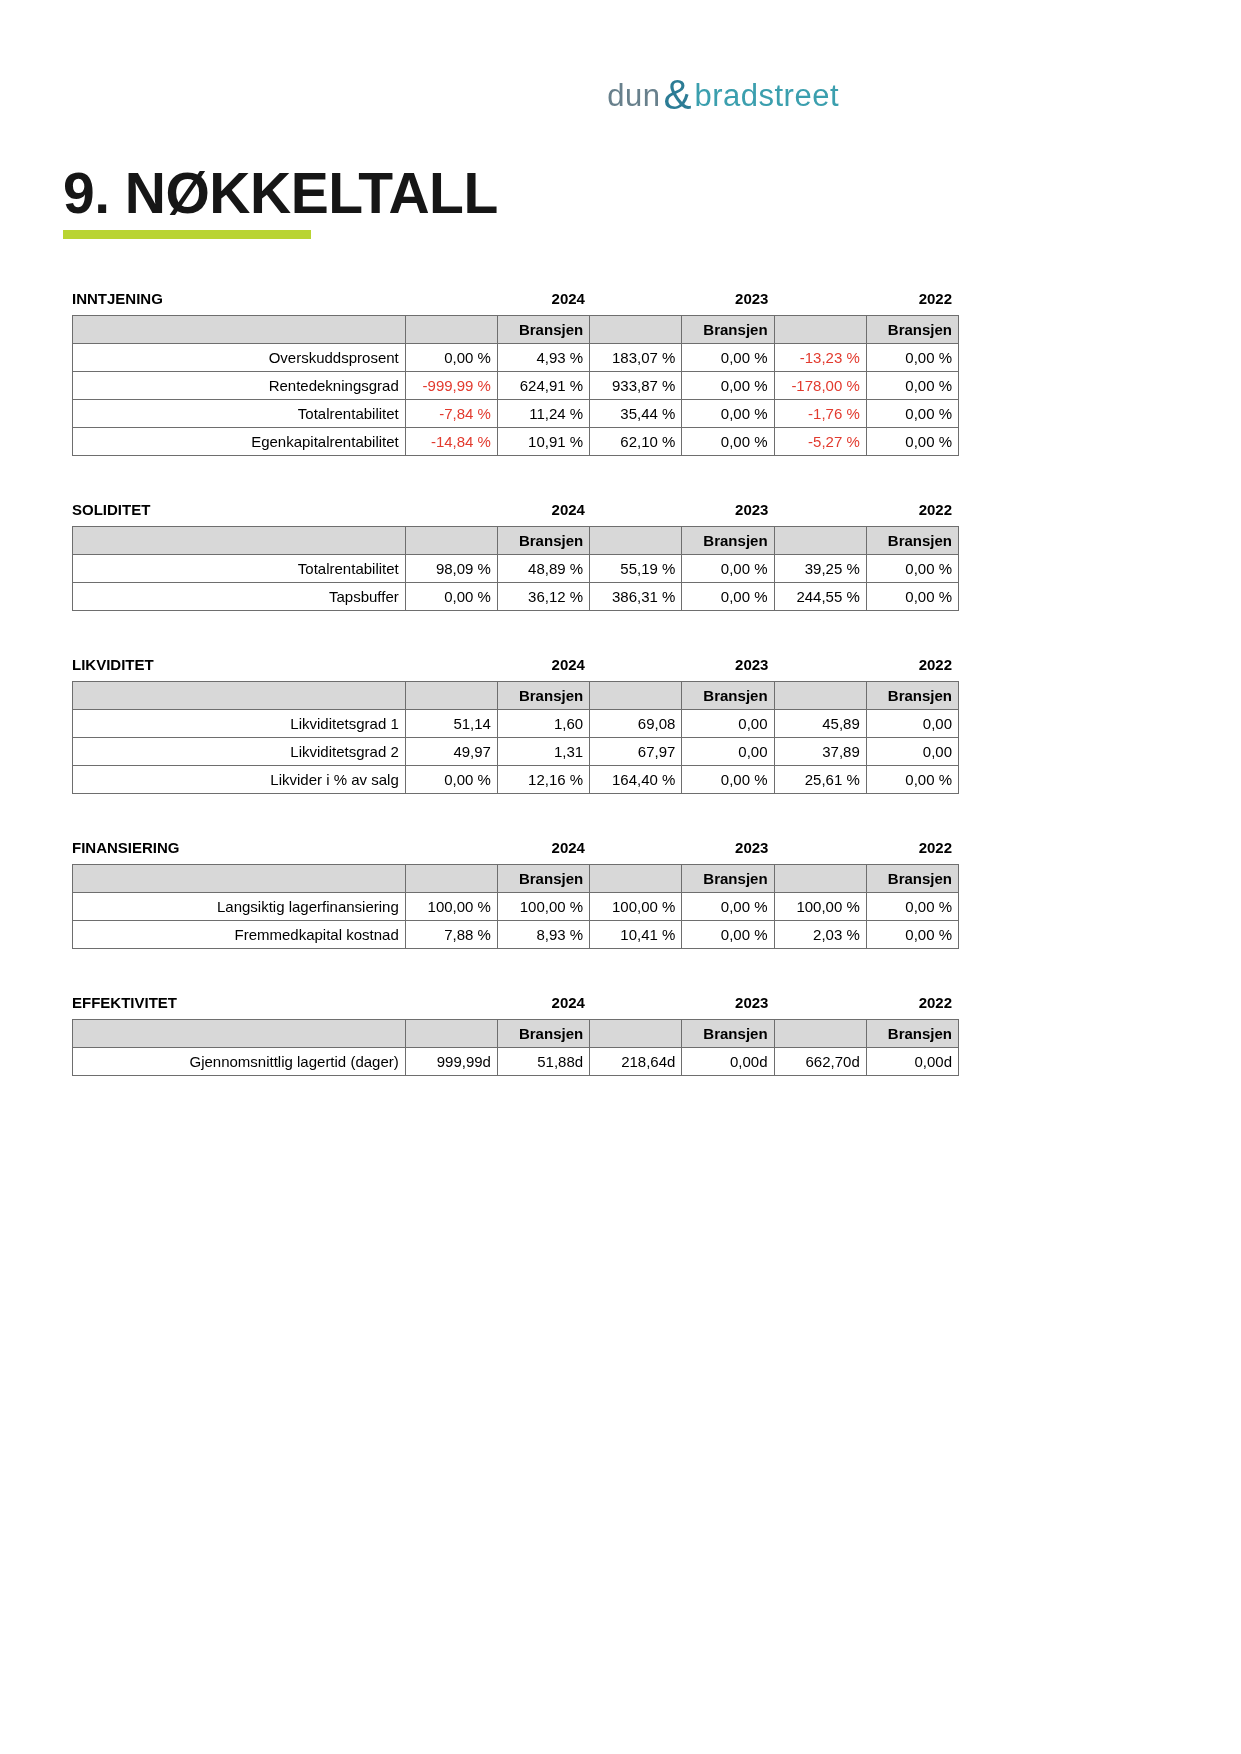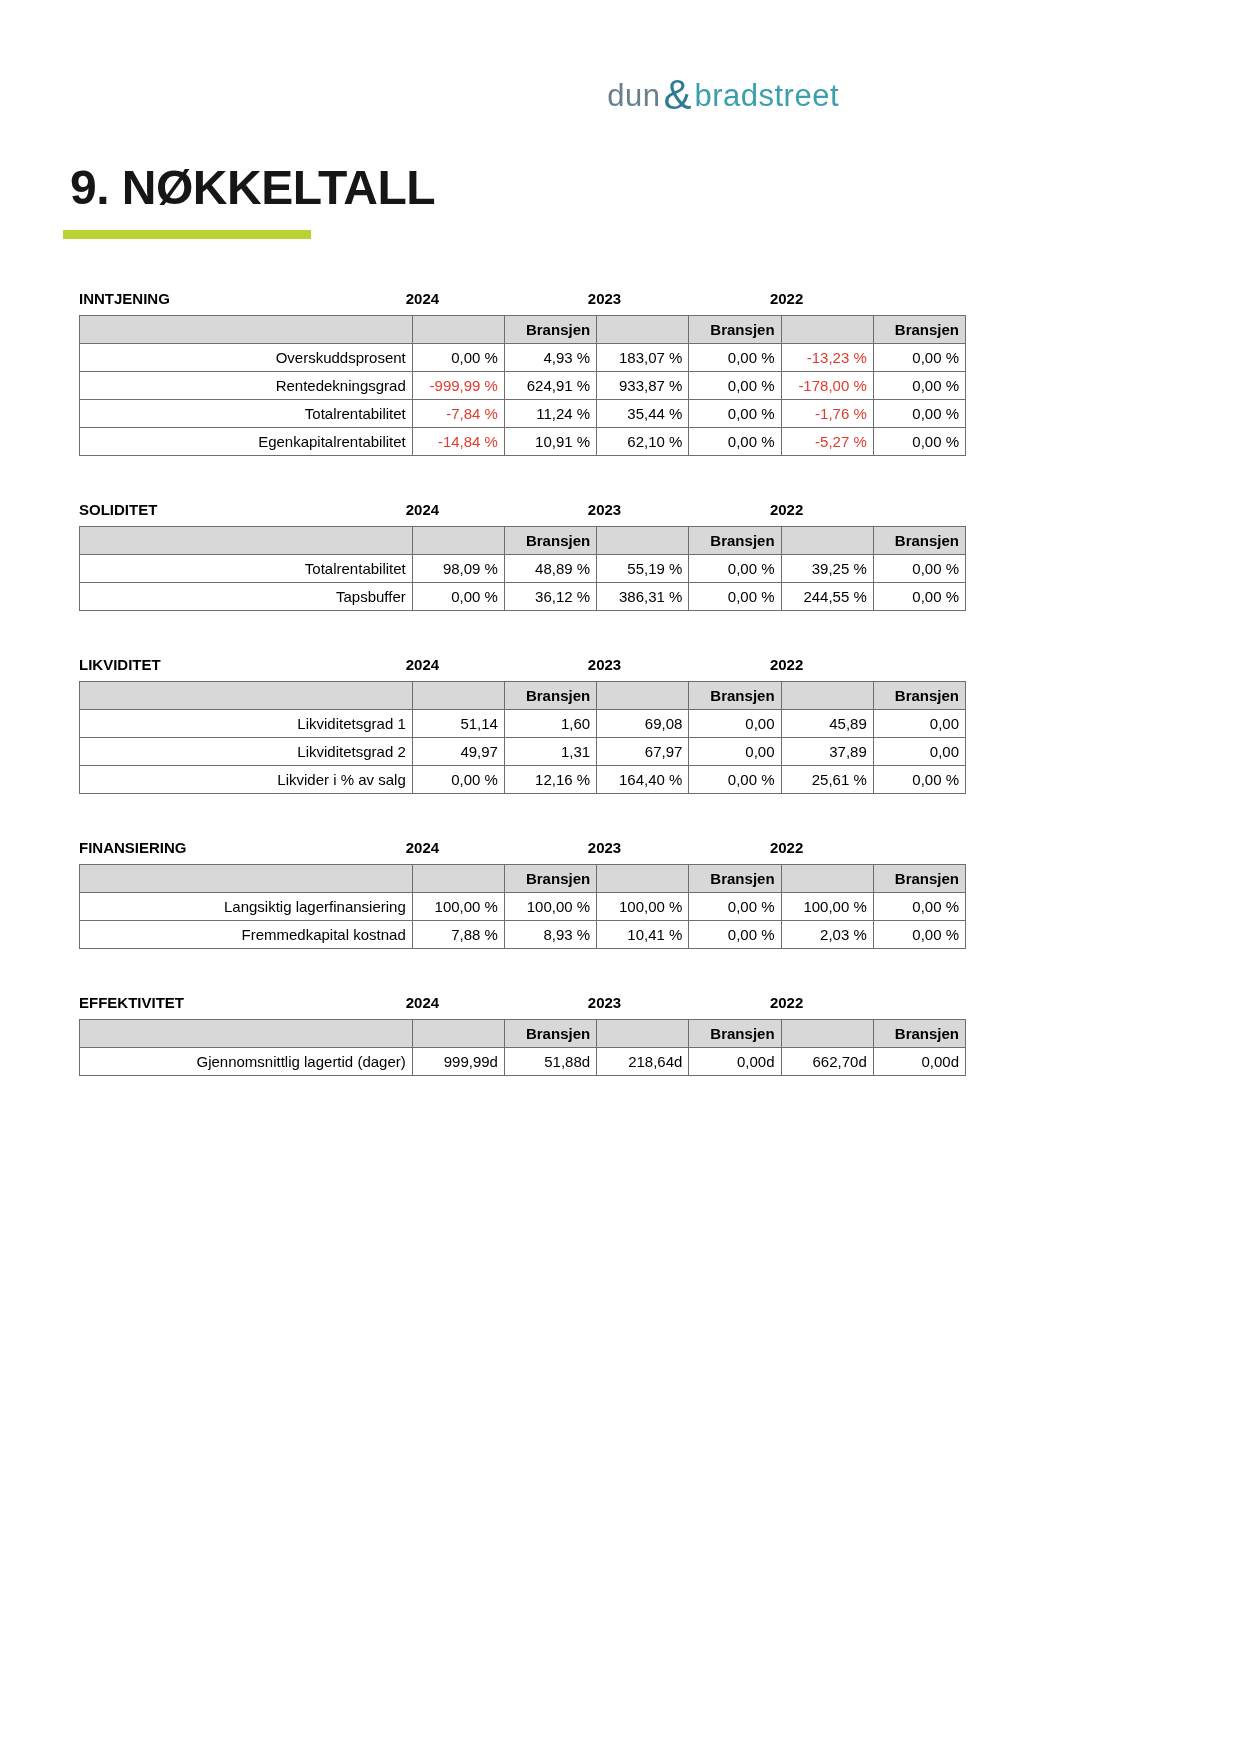--- a/index.html
+++ b/index.html
@@ -8,32 +8,32 @@
   .page{position:relative;width:1130px;height:1754px;background:#fff;overflow:hidden;}
 
   
   .logo{position:absolute;top:68px;right:291px;white-space:nowrap;
         font-family:"Liberation Sans", sans-serif;}
   .lg-dun{font-size:31px;color:var(--logo-gray,#68808c);letter-spacing:.5px;}
   .lg-amp{font-size:42px;color:var(--logo-amp,#2c7c95);margin:0 3px;position:relative;top:3px;font-weight:400;}
   .lg-brad{font-size:31px;color:var(--logo-teal,#3b9fae);letter-spacing:.5px;}
 
   
-  .title{position:absolute;left:70px;top:160px;margin:0;
-         font-size:48px;font-weight:900;letter-spacing:-.5px;color:#161616;
+  .title{position:absolute;left:63px;top:160px;margin:0;
+         font-size:57px;font-weight:900;letter-spacing:-.5px;color:#161616;
          font-family:"Liberation Sans", sans-serif;}
   .accent-bar{position:absolute;left:63px;top:230px;width:248px;height:9px;
               background:var(--accent-bar,#b9d432);}
 
   
   .content{position:absolute;left:63px;top:290px;width:889px;}
-  .section{margin:0 0 45px 16px;}
+  .section{margin:0 0 45px 9px;}
   .sec-head{display:flex;align-items:baseline;margin:0 0 7px 0;height:18px;}
   .sec-title{width:332px;font-size:15px;font-weight:bold;}
-  .yr{width:185px;text-align:left;font-size:15px;font-weight:bold;}
+  .yr{width:185px;text-align:right;font-size:15px;font-weight:bold;}
 
   table.kpi{border-collapse:collapse;table-layout:fixed;width:887px;
             font-size:15px;padding-left:40px;}
   table.kpi td{border:1px solid var(--grid-border,#6e6e6e);height:27px;
                padding:0 6px;overflow:hidden;white-space:nowrap;}
   table.kpi tr.hdr td{background:var(--header-bg,#d8d8d8);}
   td.lbl{text-align:right;padding-left:5px;}
   td.num{text-align:right;}
   td.bold{font-weight:bold;}
   td.neg{color:var(--negative,#e23a2e);}

